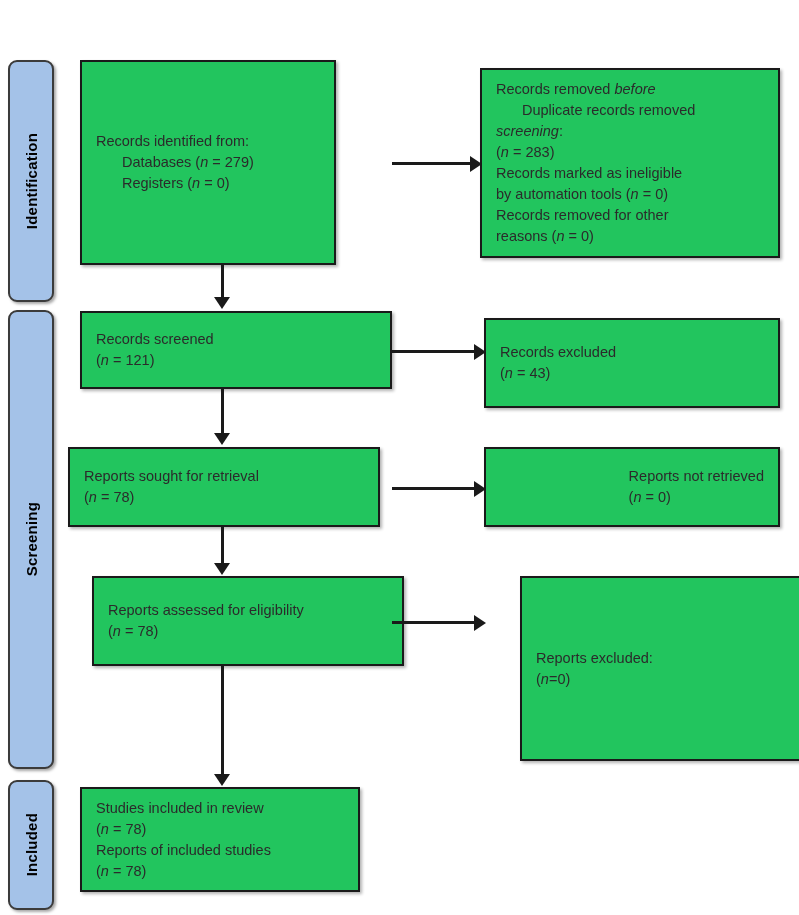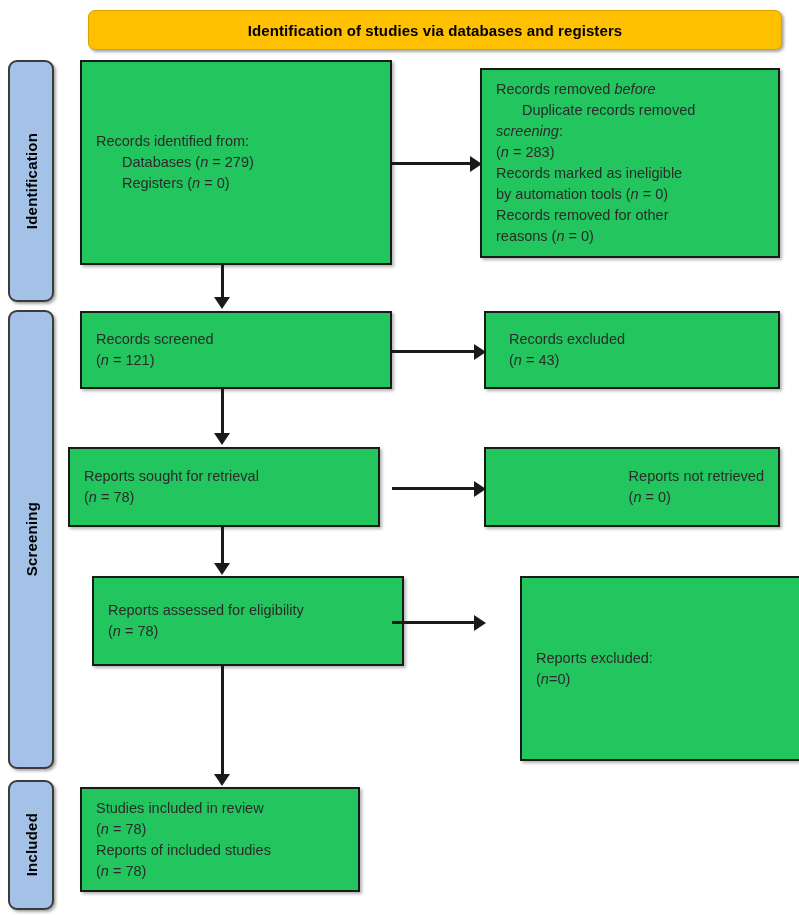--- a/index.html
+++ b/index.html
@@ -84,29 +84,29 @@
     padding: 0 14px;
     font-size: 14.5px;
     line-height: 21px;
     color: #2b2b2b;
   }
   .box-inner .ln { white-space: nowrap; }
   .box-inner .indent { padding-left: 26px; }
   .box-inner i { font-style: italic; }
 
   
-  .box-identified       { left: 80px;  top: 60px;  width: 312px; height: 205px; }
+  .box-identified       { left: 80px;  top: 60px;  width: 256px; height: 205px; }
   .box-screened         { left: 80px;  top: 311px; width: 312px; height: 78px;  }
   .box-sought           { left: 68px;  top: 447px; width: 312px; height: 80px;  }
   .box-assessed         { left: 92px;  top: 576px; width: 312px; height: 90px;  }
   .box-included         { left: 80px;  top: 787px; width: 280px; height: 105px; }
 
   
   .box-removed          { left: 480px; top: 68px;  width: 300px; height: 190px; }
-  .box-excluded-records { left: 484px; top: 311px; width: 296px; height: 78px; padding-left: 9px;  }
+  .box-excluded-records { left: 484px; top: 318px; width: 296px; height: 90px;  }
   .box-not-retrieved    { left: 484px; top: 447px; width: 296px; height: 80px; align-items: flex-end;  }
   .box-excluded-reports { left: 484px; top: 576px; width: 296px; height: 185px; margin-left: 36px; }
 
   
   .conn-v {
     position: absolute;
     width: 3px;
     background: #1a1a1a;
   }
   .conn-h {
@@ -155,23 +155,20 @@
   .h3a { left: 474px; top: 481px; }
   
   .h4 { left: 392px; top: 621px; width: 84px; }
   .h4a { left: 474px; top: 615px; }
 </style>
 </head>
 <body>
 
 <div id="page">
 
-  <div class="banner">
-    <span class="banner-text">Identification of studies via databases and registers</span>
-  </div>
 
   <div class="stage stage-identification">
     <span class="stage-text">Identification</span>
   </div>
   <div class="stage stage-screening">
     <span class="stage-text">Screening</span>
   </div>
   <div class="stage stage-included">
     <span class="stage-text">Included</span>
   </div>

